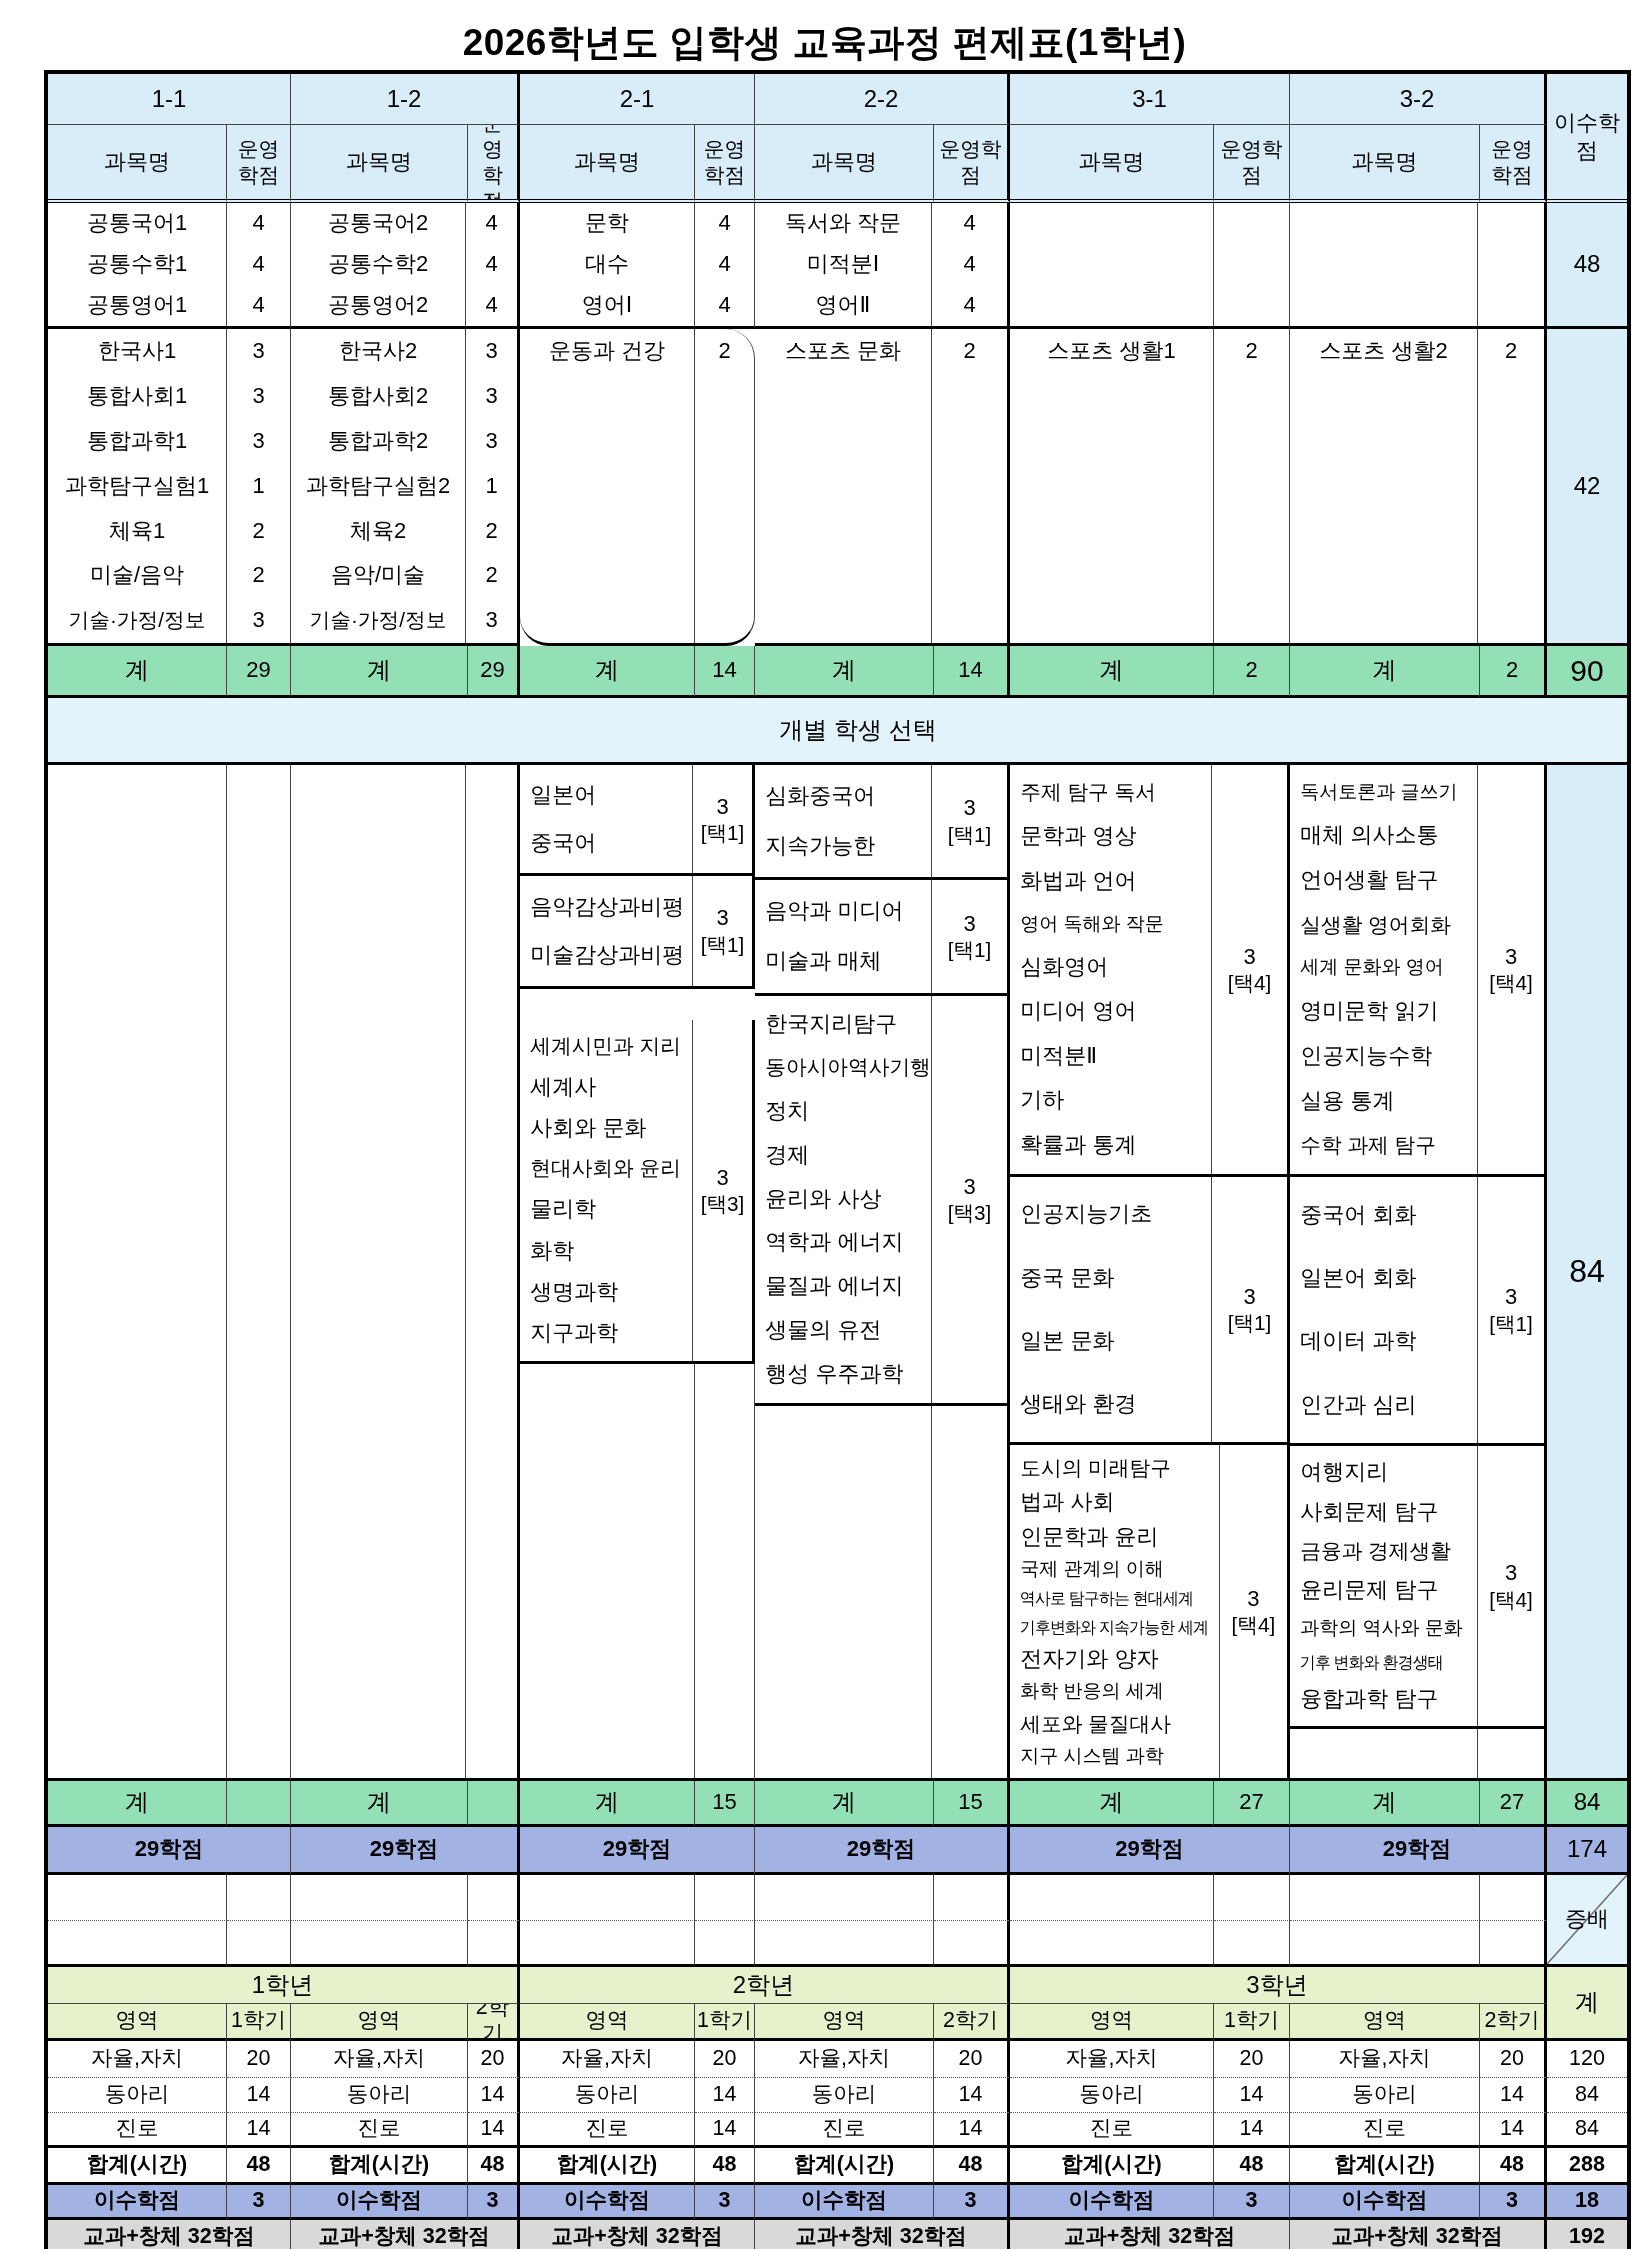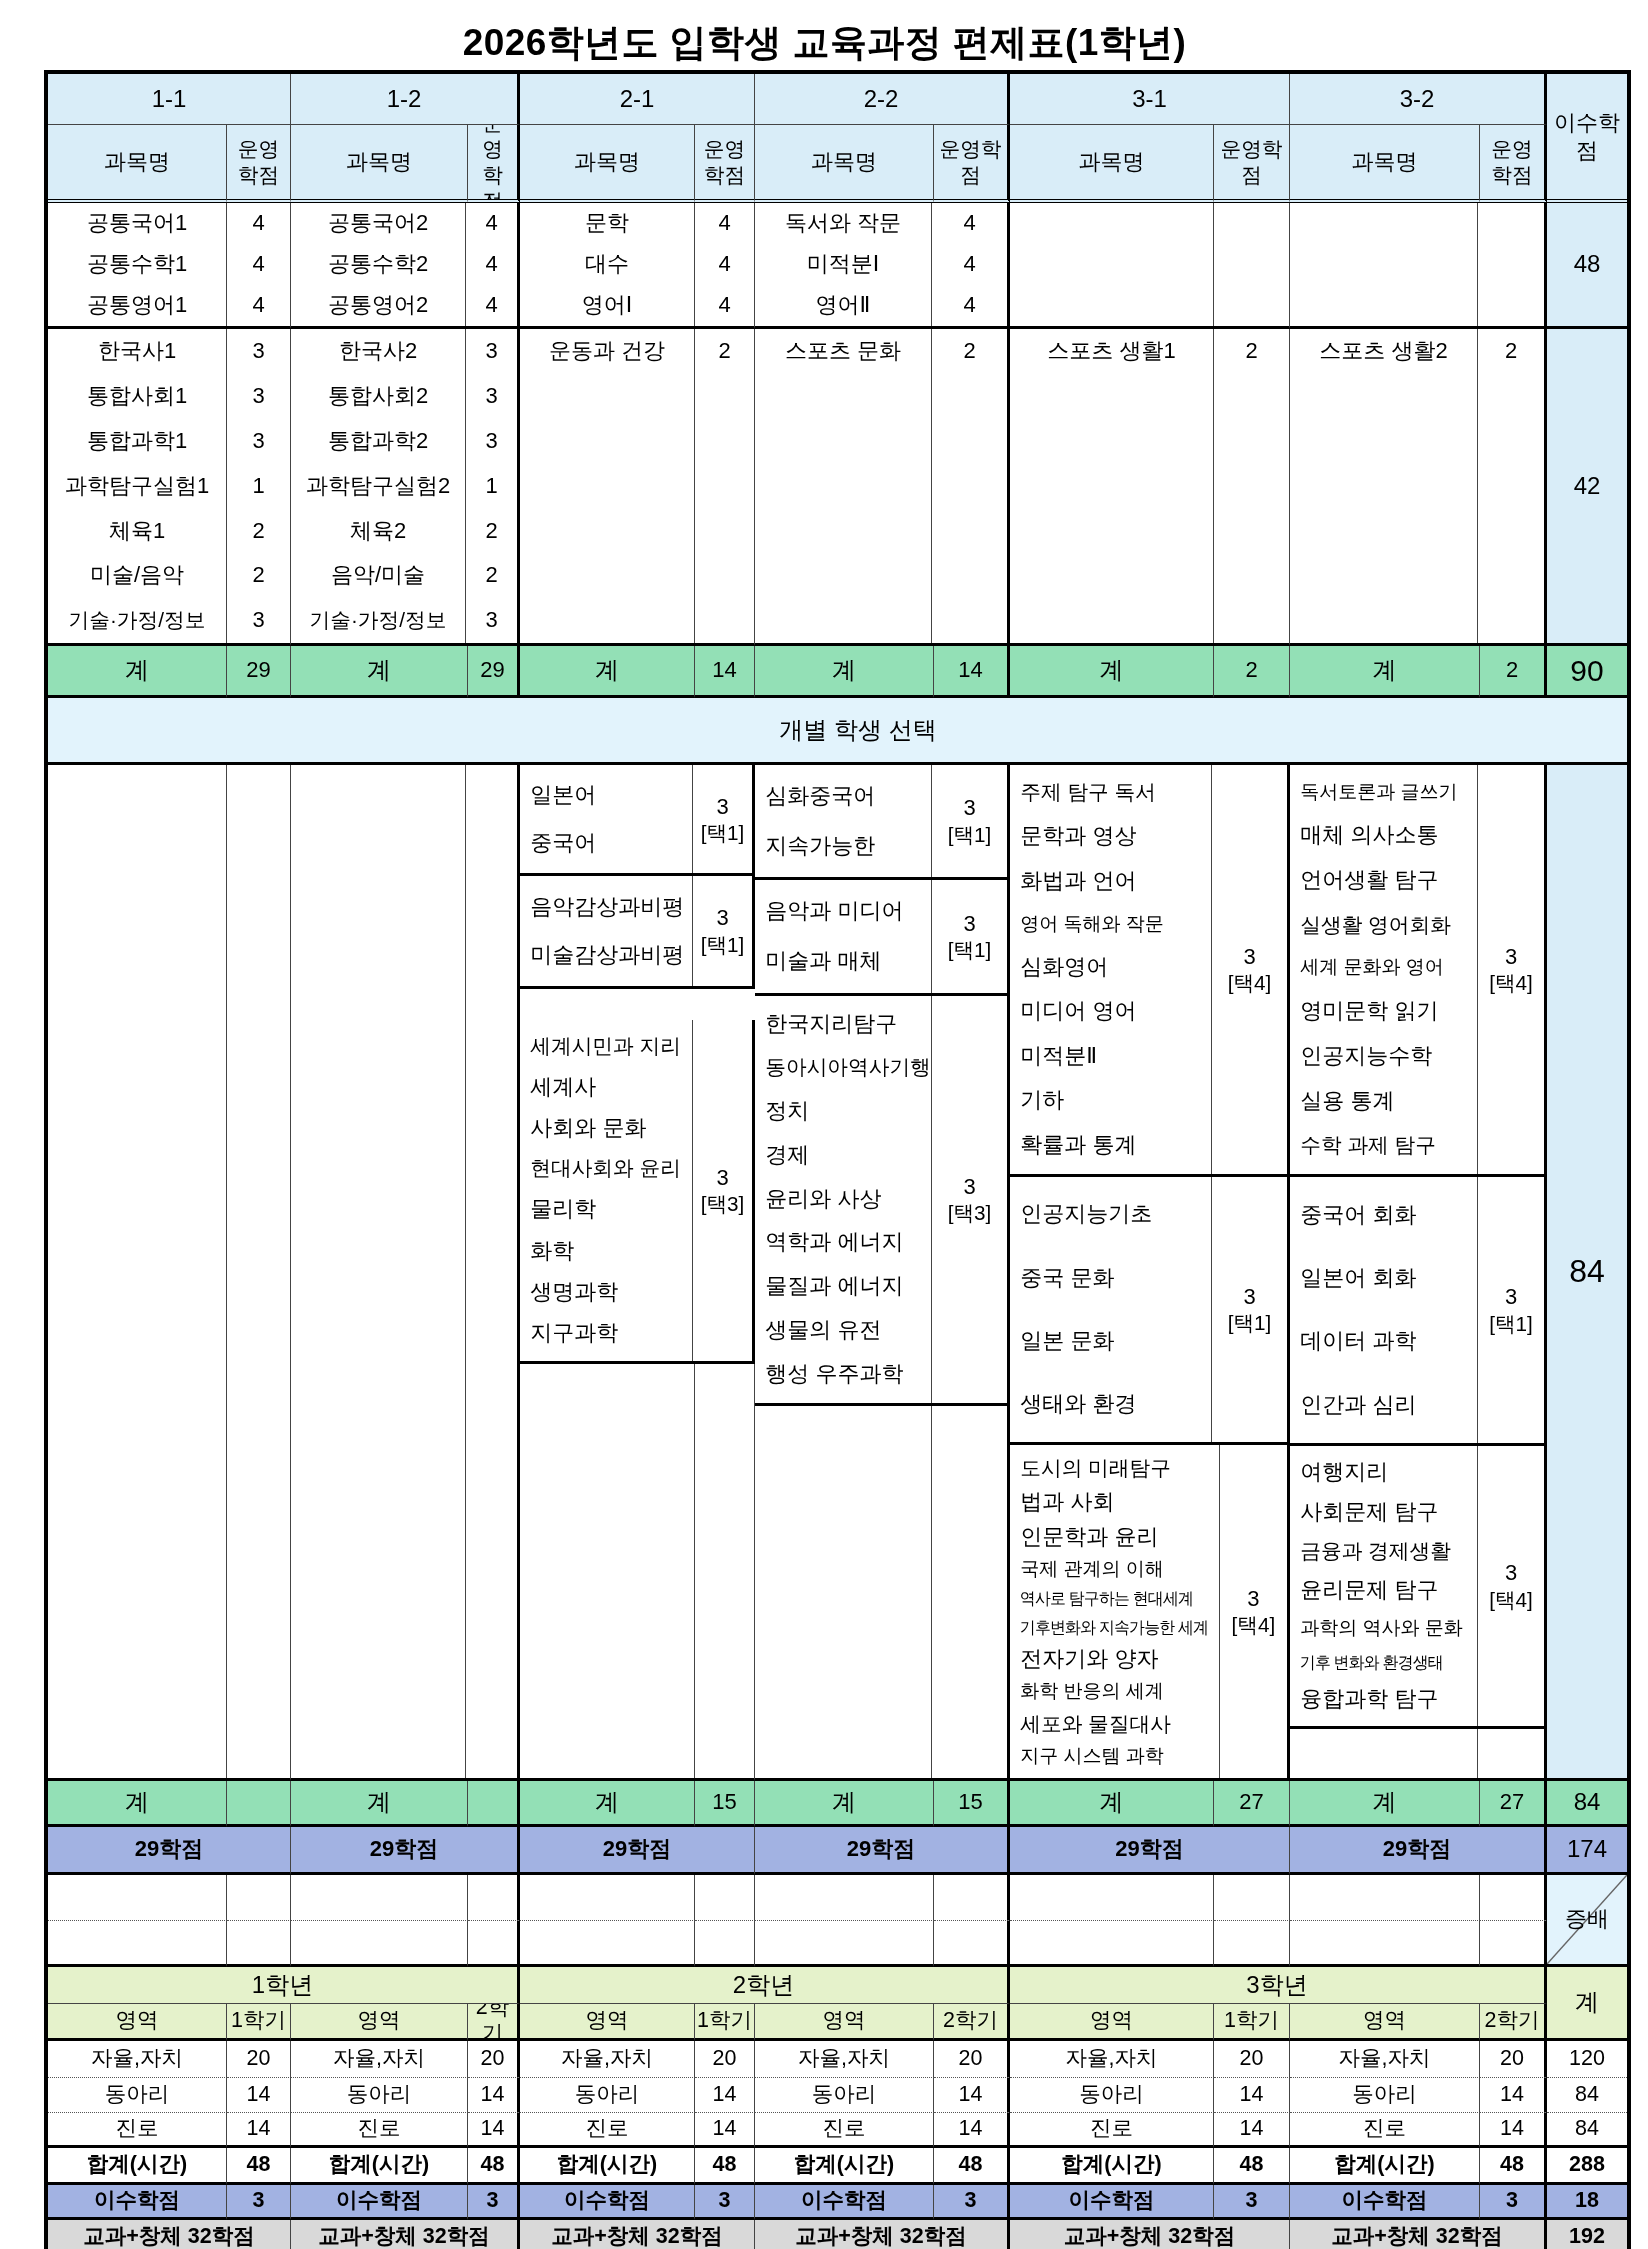--- a/index.html
+++ b/index.html
@@ -175,21 +175,21 @@
       <div class="pcreds" style="width: 52px;">
         <div class="slot f28" style="height: 14.2857%;">3</div>
         <div class="slot f28" style="height: 14.2857%;">3</div>
         <div class="slot f28" style="height: 14.2857%;">3</div>
         <div class="slot f28" style="height: 14.2857%;">1</div>
         <div class="slot f28" style="height: 14.2857%;">2</div>
         <div class="slot f28" style="height: 14.2857%;">2</div>
         <div class="slot f28" style="height: 14.2857%;">3</div>
       </div>
     </div>
-    <div class="cell pb b1r b4b" style="grid-area: 4 / 5 / span 1 / span 2;">
+    <div class="cell pb b1r b4b" style="grid-area: 4 / 5 / span 1 / span 2; border-radius: 29px;">
       <div class="pnames">
         <div class="slot f28" style="height: 14.2857%;">운동과 건강</div>
         <div class="slot f28" style="height: 14.2857%;"></div>
         <div class="slot f28" style="height: 14.2857%;"></div>
         <div class="slot f28" style="height: 14.2857%;"></div>
         <div class="slot f28" style="height: 14.2857%;"></div>
         <div class="slot f28" style="height: 14.2857%;"></div>
         <div class="slot f28" style="height: 14.2857%;"></div>
       </div>
       <div class="pcreds" style="width: 60px;">

